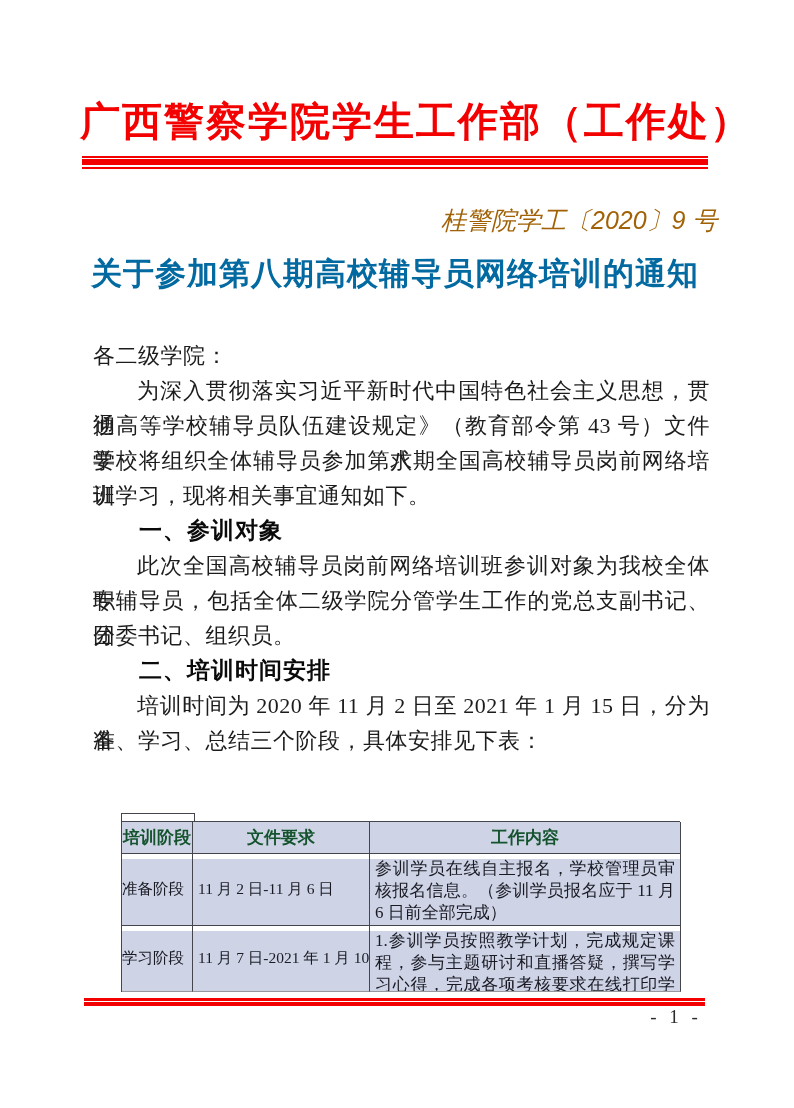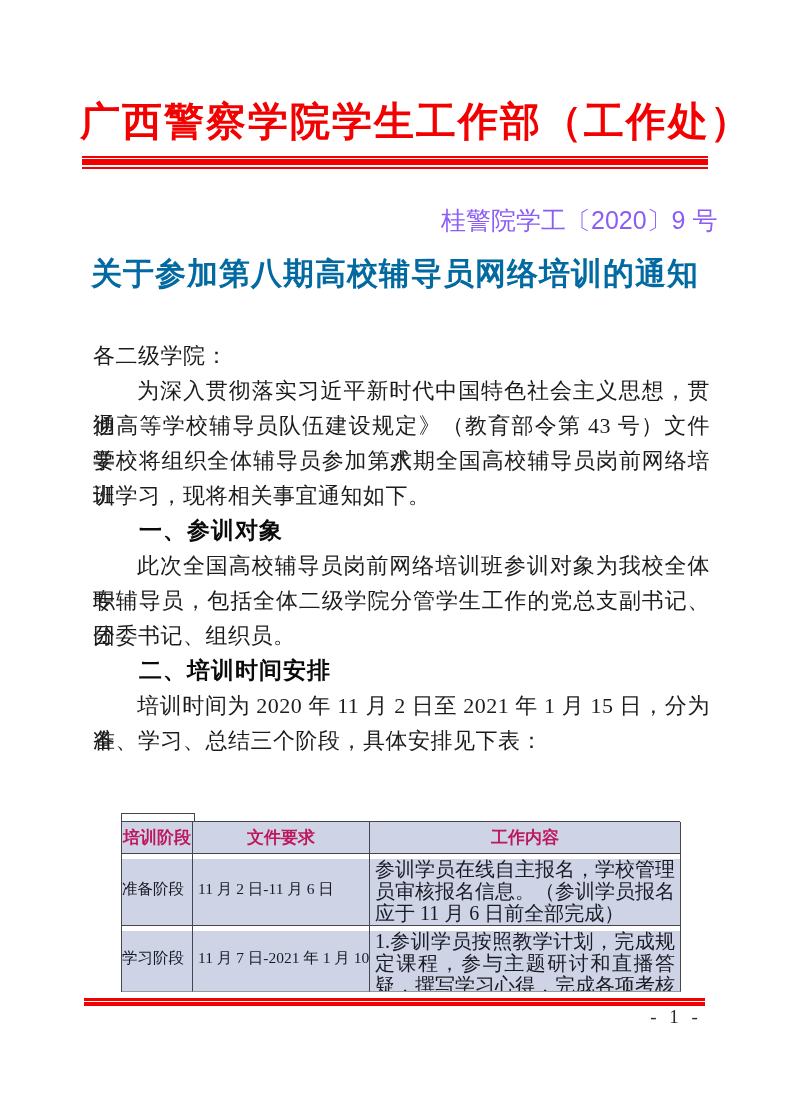--- a/index.html
+++ b/index.html
@@ -20,21 +20,21 @@
   .red-rule-top{
     position:absolute;left:82px;top:156px;width:626px;height:13px;
     background:linear-gradient(to bottom,
       #f30000 0 2px,#ffffff 2px 3px,
       #f30000 3px 9px,#ffffff 9px 11px,
       #f30000 11px 13px);
   }
   .doc-number{
     position:absolute;left:441px;top:205px;height:30px;line-height:30px;
     font-family:"Liberation Sans","DejaVu Sans",sans-serif;
-    font-size:25px;color:#8b5cf6;white-space:nowrap;
+    font-size:25px;color:#a16207;white-space:nowrap;font-style:italic;
   }
   .notice-title{
     position:absolute;left:91px;top:252px;width:617px;height:44px;line-height:44px;
     font-size:31px;font-weight:bold;color:#0369a1;letter-spacing:1px;white-space:nowrap;
   }
   
   .body-block{position:absolute;left:93px;top:338px;width:617px;}
   .line{
     height:35px;line-height:35px;font-size:22px;
     letter-spacing:.5px;white-space:nowrap;
@@ -66,28 +66,28 @@
   }
   .cell{
     box-sizing:border-box;
     border-right:1.5px solid #45464d;
     border-bottom:1.5px solid #45464d;
     background:#ced4e6;
     overflow:hidden;
   }
   .th{
     display:flex;align-items:center;justify-content:center;
-    font-weight:bold;font-size:17px;color:#be185d;
+    font-weight:bold;font-size:17px;color:#14532d;
     font-family:"Liberation Sans","DejaVu Sans",sans-serif;
   }
   .td{background:linear-gradient(to bottom,#ffffff 0 5px,#ced4e6 5px);}
   .td-stage{display:flex;align-items:center;}
   .td-time{display:flex;align-items:center;padding-left:5px;white-space:nowrap;}
   .td-content{
-    padding:4px 5px 16px 5px;line-height:22px;font-size:20px;
+    padding:4px 5px 16px 5px;line-height:22px;font-size:17px;
     text-align:justify;
   }
   .row-last{border-bottom-color:#97979c;}
   
   .red-rule-bottom{
     position:absolute;left:84px;top:998px;width:621px;height:8px;
     background:linear-gradient(to bottom,
       #f30000 0 3px,#ffffff 3px 4px,#f30000 4px 8px);
   }
   .page-number{

